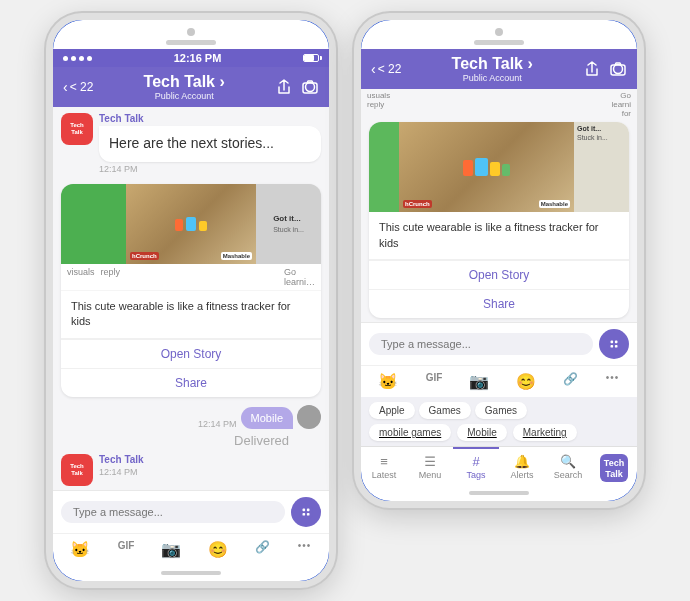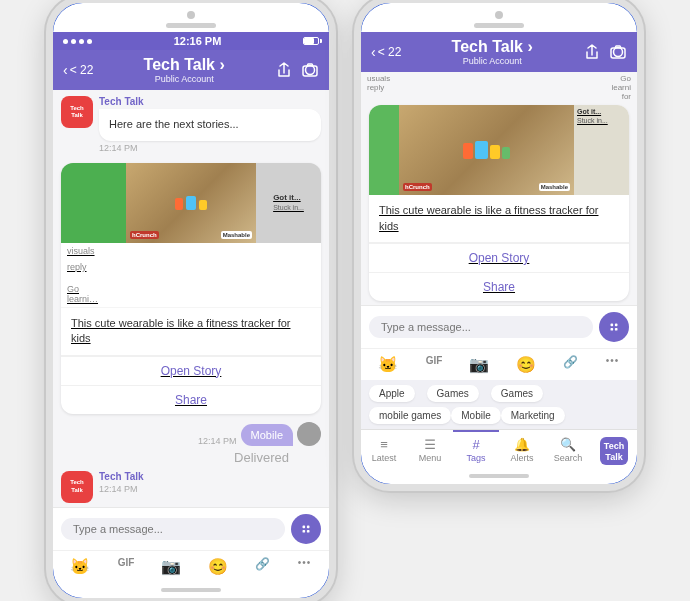--- a/index.html
+++ b/index.html
@@ -194,39 +194,38 @@
     .sender-name {
       font-size: 10px;
       font-weight: 600;
       color: #7265c8;
       margin-bottom: 2px;
     }
     .bubble {
       background: white;
       border-radius: 0 12px 12px 12px;
       padding: 8px 10px;
-      font-size: 11px;
+      font-size: 14px;
       color: #333;
       line-height: 1.4;
       box-shadow: 0 1px 2px rgba(0,0,0,0.08);
     }
     .bubble-time {
       font-size: 9px;
       color: #aaa;
       margin-top: 2px;
     }
 
     
     .card-widget {
       background: white;
       border-radius: 12px;
       margin: 4px 8px;
       overflow: hidden;
       box-shadow: 0 1px 3px rgba(0,0,0,0.1);
-      text-decoration: underline;
     }
     .card-image-strip {
       height: 80px;
       background: #e0e0e0;
       display: flex;
       overflow: hidden;
     }
     .card-img-placeholder {
       flex: 1;
       display: flex;
@@ -370,35 +369,37 @@
     }
 
     
     
     .emoji-keyboard {
       background: #f0f0f5;
     }
     .emoji-suggestions {
       display: flex;
       padding: 5px 8px;
-      gap: 12px;
+      gap: 4px;
       overflow: hidden;
     }
     .emoji-tag {
       background: white;
       border-radius: 12px;
       padding: 3px 10px;
       font-size: 10px;
       color: #444;
       white-space: nowrap;
       box-shadow: 0 1px 2px rgba(0,0,0,0.08);
     }
     .emoji-tag-row2 {
       padding: 0 8px 5px;
       display: flex;
+      gap: 6px;
+      text-decoration: underline;
     }
 
     
     .tab-bar {
       background: white;
       display: flex;
       border-top: 1px solid #e0e0e0;
     }
     .tab-item {
       flex: 1;
@@ -546,21 +547,21 @@
               <div class="mashable-tag" style="font-size:6px;padding:1px 2px;">Mashable</div>
             </div>
             <div class="card-img-placeholder card-img-side">
               <div style="padding:3px;font-size:7px;color:#555;line-height:1.2;">
                 <div style="font-weight:700;color:#333;font-size:8px;">Got it...</div>
                 <div style="margin-top:2px;color:#666;">Stuck in...</div>
               </div>
             </div>
           </div>
 
-          <div style="display:flex;font-size:9px;color:#888;padding:3px 6px;gap:6px;border-bottom:1px solid #f5f5f5;flex-direction:column;">
+          <div style="display:flex;font-size:9px;color:#888;padding:3px 6px;gap:6px;border-bottom:1px solid #f5f5f5;">
             <span>visuals</span>
             <span>reply</span>
             <span style="flex:1"></span>
             <span>Go<br>learni…</span>
           </div>
 
           <div class="card-text-area">
             <div class="card-title">This cute wearable is like a fitness tracker for kids</div>
           </div>
           <button class="card-button">Open Story</button>

